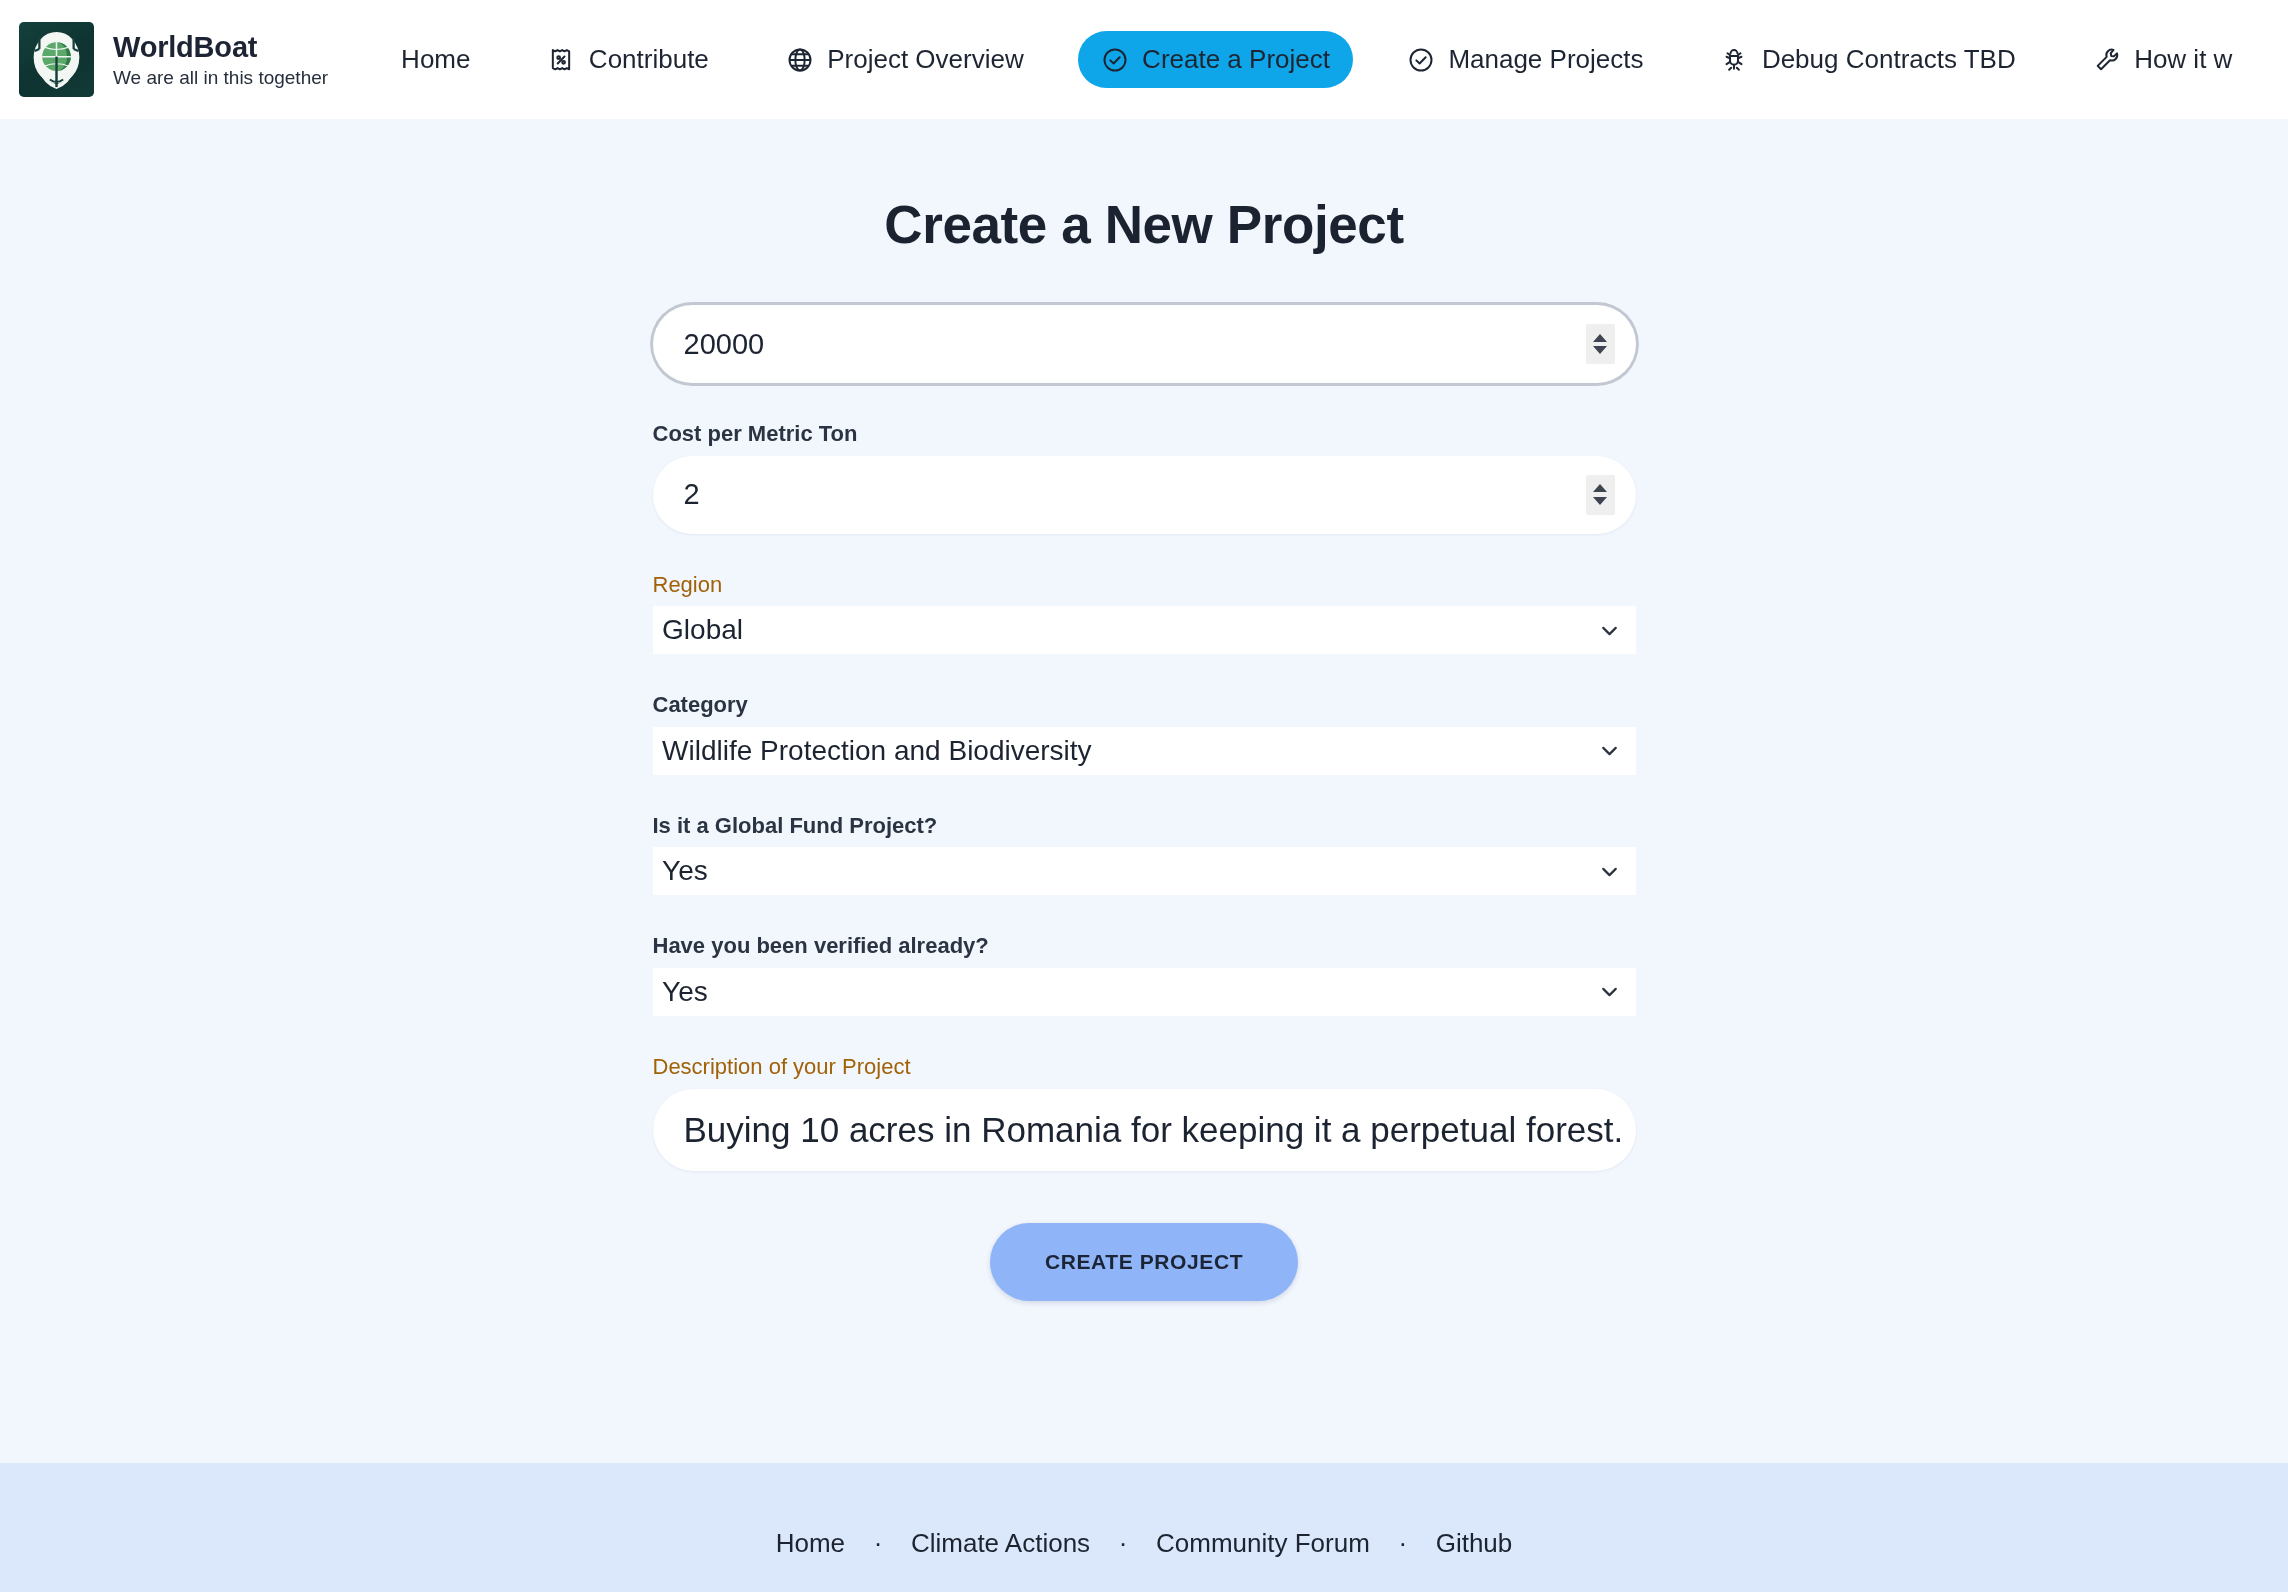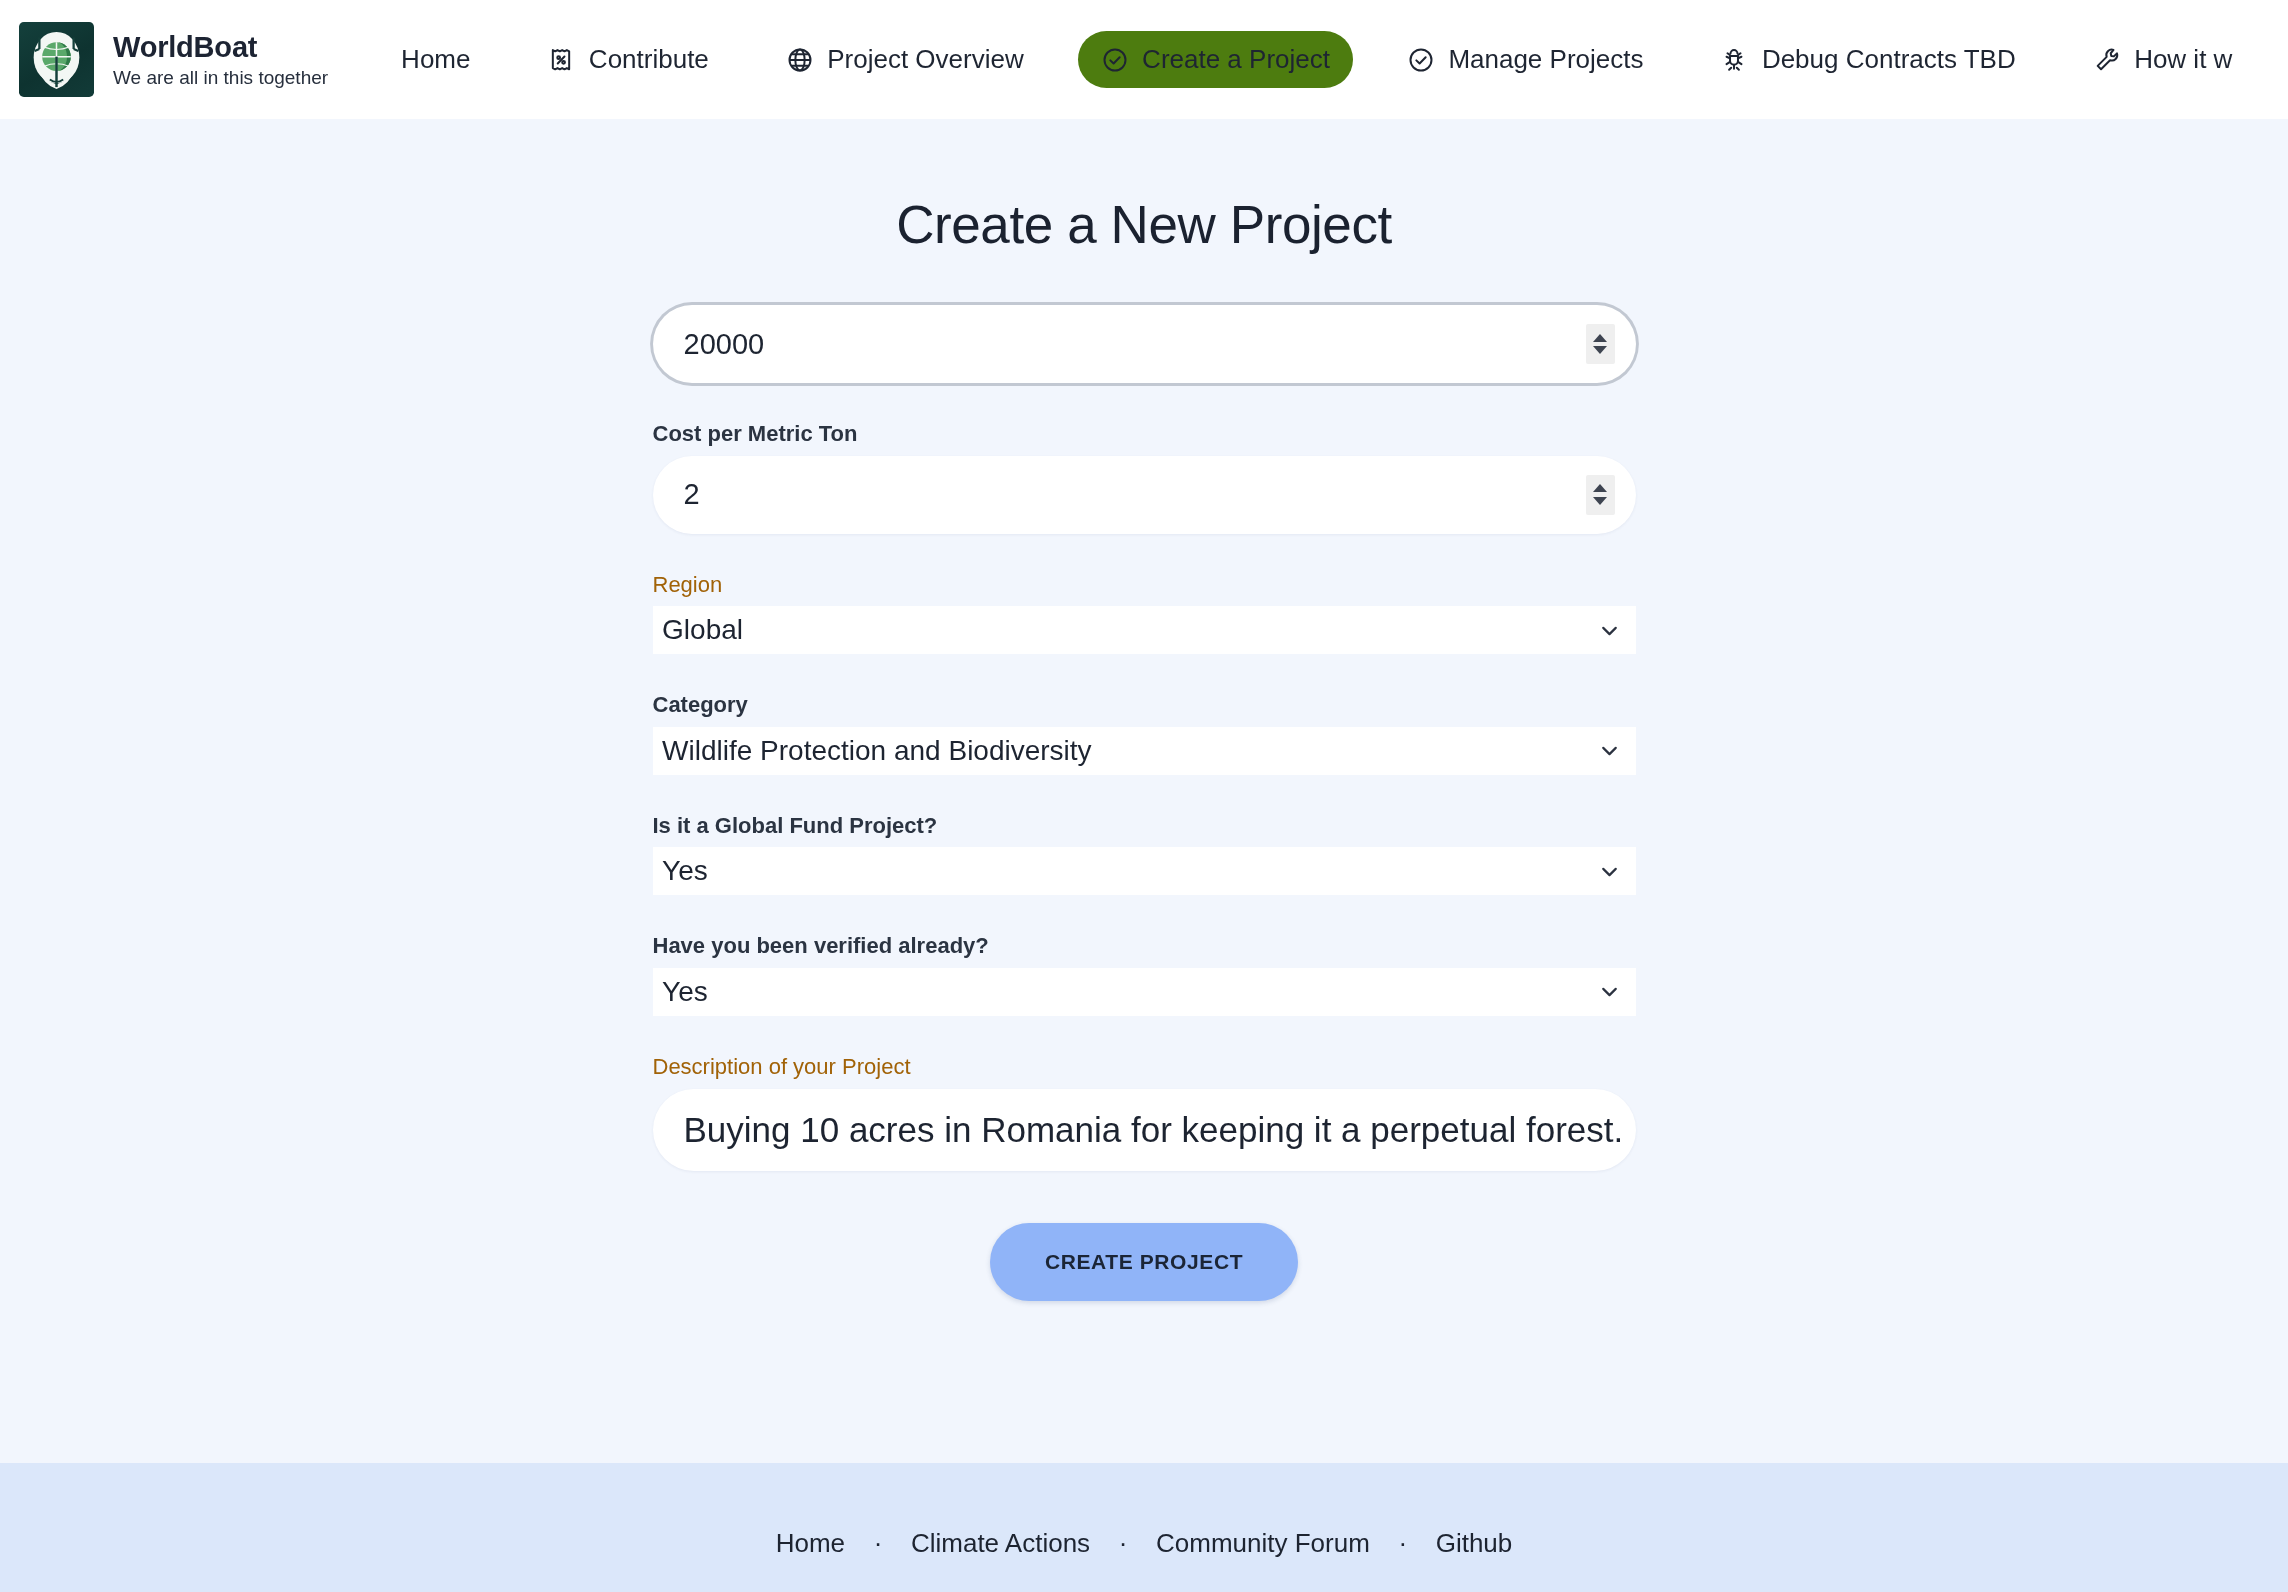--- a/index.html
+++ b/index.html
@@ -75,36 +75,36 @@
     display: inline-flex; align-items: center;
     gap: 13.4px;
     padding: 13.4px 23px;
     border-radius: 955px;
     font-size: 26px;
     color: #1e2532;
     cursor: pointer;
     flex: 0 0 auto;
     margin-right: 31px;
   }
-  .nav-item.active { background: #4d7c0f; }
+  .nav-item.active { background: #0ea5e9; }
   .nav-icon { display: inline-flex; width: 28px; height: 28px; flex: 0 0 28px; }
   .nav-icon svg { width: 28px; height: 28px; display: block; }
 
   
   .main {
     flex: 1 1 auto;
     background: #f2f6fd;
     position: relative;
     overflow: hidden;
   }
   .page-title {
     text-align: center;
     font-size: 53px;
     color: #1b2230;
-    font-weight: normal;
+    font-weight: bold;
     margin: 0;
     padding-top: 75px;
     letter-spacing: -0.4px;
   }
 
   .form {
     width: 983px;
     margin: 0 auto;
     margin-top: 50px;
   }

